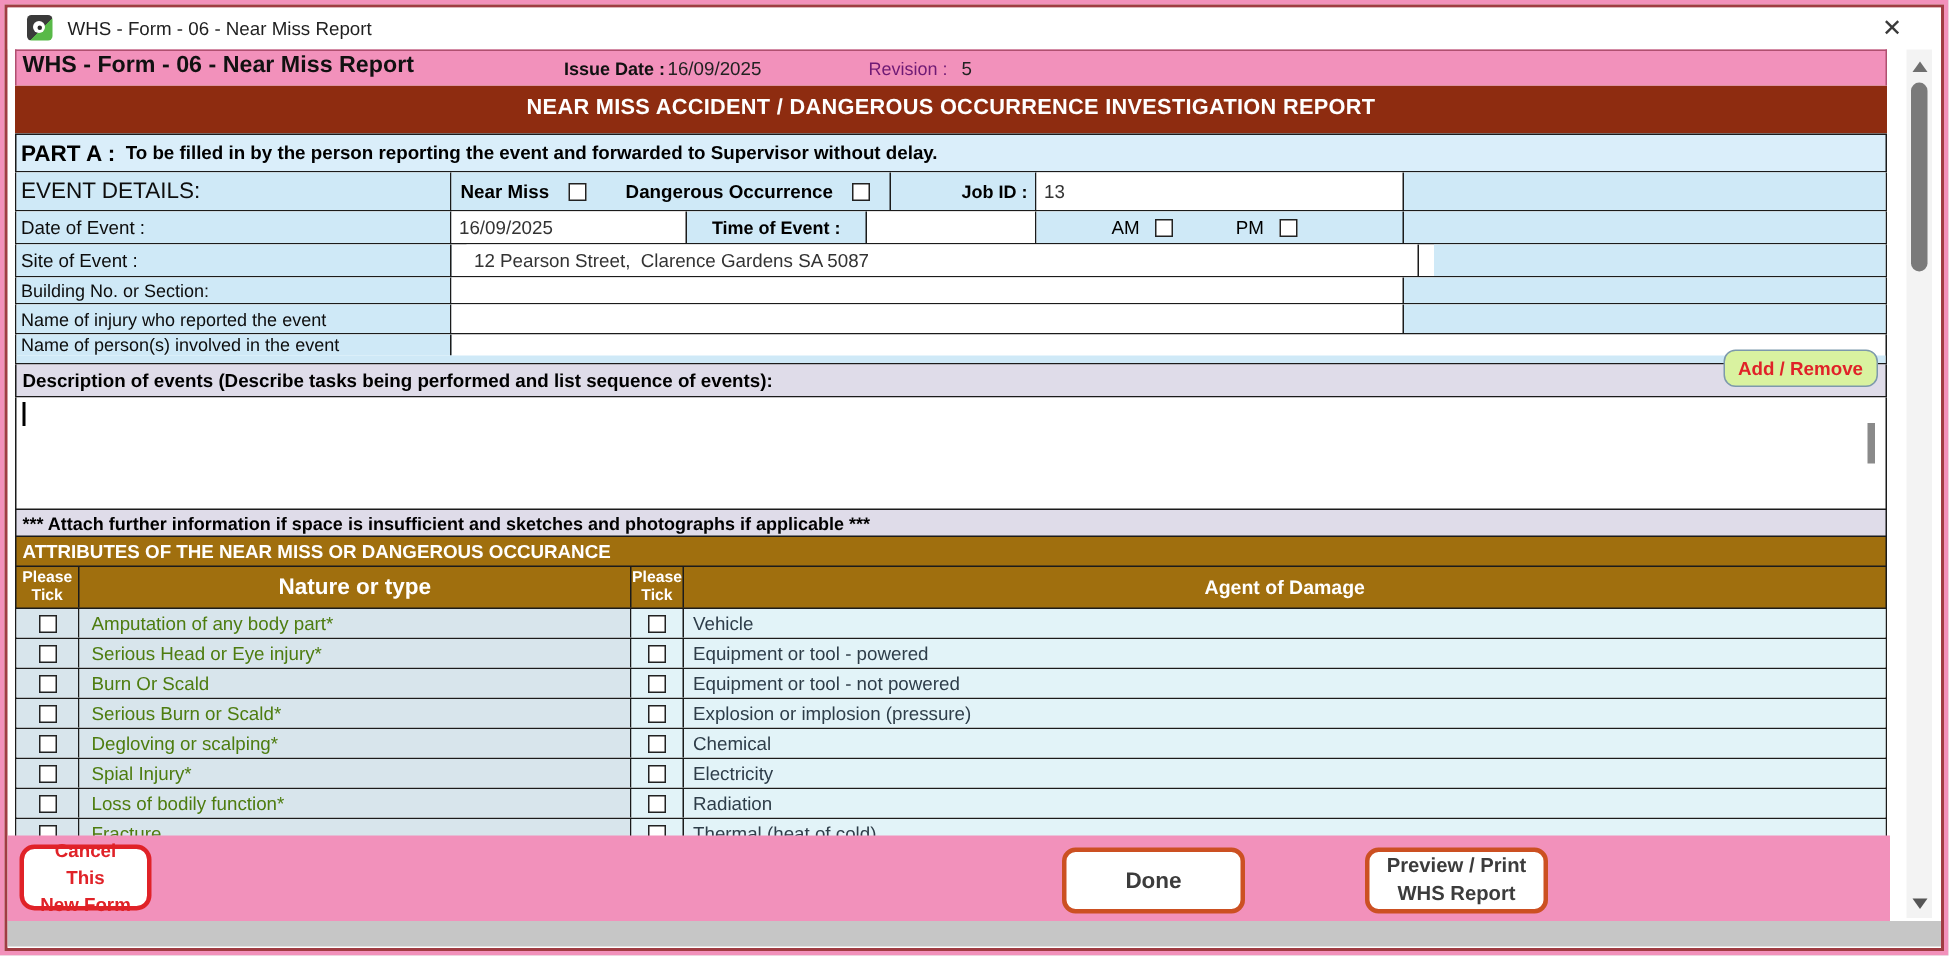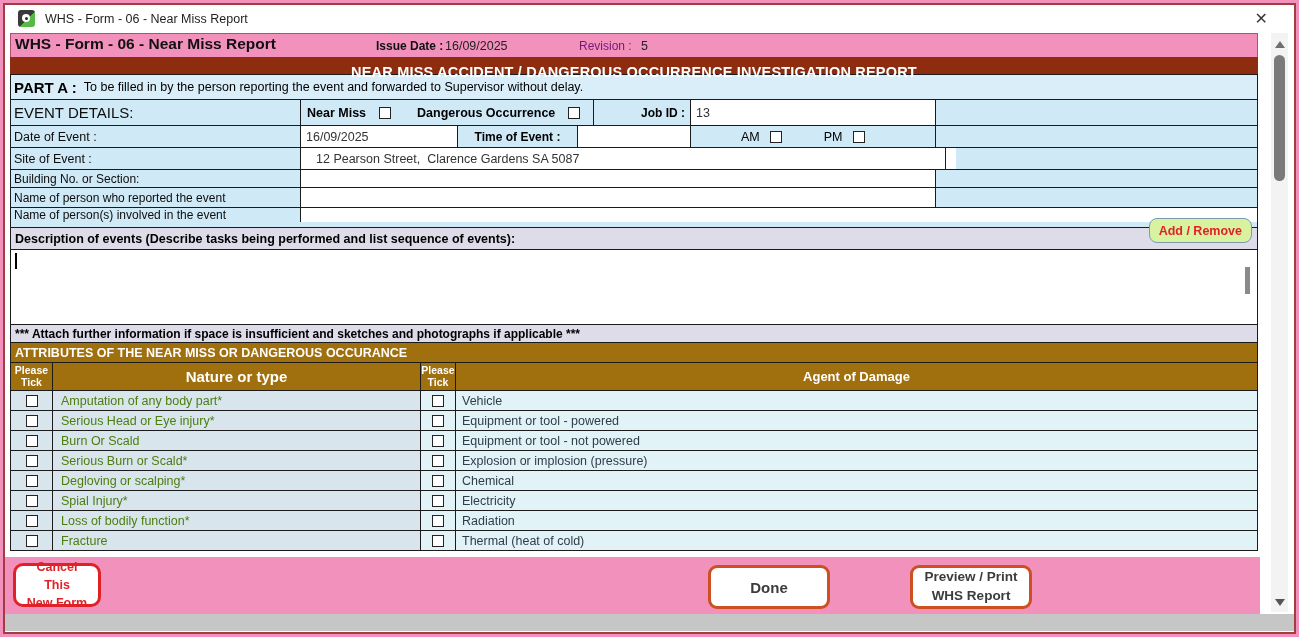--- a/index.html
+++ b/index.html
@@ -18,31 +18,31 @@
 
   
   .form{position:absolute;left:5px;top:28px;width:1248px;}
   .pinkhead{position:relative;height:24px;background:var(--pink,#f291bb);border:1px solid #b05070;border-bottom:none;}
   .ph-title{position:absolute;left:4px;top:1px;font-size:15.5px;font-weight:bold;color:#111;}
   .ph-il{position:absolute;left:365px;top:5px;font-size:12px;font-weight:bold;color:#111;}
   .ph-iv{position:absolute;left:434px;top:5px;font-size:12.5px;color:#222;}
   .ph-rl{position:absolute;left:568px;top:5px;font-size:12px;font-weight:normal;color:#701a75;}
   .ph-rv{position:absolute;left:630px;top:5px;font-size:12.5px;color:#222;}
 
-  .banner{height:17px;background:var(--dark-red,#8e2c10);color:#fff;font-weight:bold;font-size:14.5px;
+  .banner{height:32px;background:var(--dark-red,#8e2c10);color:#fff;font-weight:bold;font-size:14.5px;
     text-align:center;line-height:31px;letter-spacing:.2px;}
 
   .frow{display:flex;border:1px solid #1b1b1b;border-top:none;background:#fff;align-items:stretch;}
   .cell{display:flex;align-items:center;border-right:1px solid #1b1b1b;overflow:hidden;}
   .fill{flex:1;background:var(--light-blue,#cfe9f7);border-right:none;}
   .lbl{background:var(--light-blue,#cfe9f7);font-weight:normal;color:#0d0d0d;padding-left:3px;}
 
   .parta{height:26px;background:var(--part-a-blue,#daeefa);border-top:1px solid #1b1b1b;align-items:center;padding-left:3px;}
   .pa-label{font-size:15px;font-weight:bold;margin-right:7px;}
-  .pa-text{font-size:12.5px;font-weight:normal;}
+  .pa-text{font-size:12.5px;font-weight:bold;}
 
   .erow{height:26px;}
   .erow .lbl{width:290px;font-size:15px;}
   .nm-section{width:293px;background:var(--light-blue,#cfe9f7);font-weight:bold;font-size:12.5px;padding-left:6px;}
   .nm-section .cb{margin-left:13px;}
   .nm-section .do{margin-left:26px;}
   .jobl{width:97px;background:var(--light-blue,#cfe9f7);font-weight:bold;font-size:12px;justify-content:flex-end;padding-right:5px;}
   .whiteval{background:#fff;font-size:12.5px;color:#333;padding-left:5px;}
   .jobv{width:245px;}
 
@@ -174,21 +174,21 @@
         <div class="cell fill"></div>
       </div>
 
       <div class="frow brow">
         <div class="cell lbl">Building No. or Section:</div>
         <div class="cell whiteval wideval"></div>
         <div class="cell fill"></div>
       </div>
 
       <div class="frow rrow">
-        <div class="cell lbl">Name of person who reported the event</div>
+        <div class="cell lbl">Name of injury who reported the event</div>
         <div class="cell whiteval wideval"></div>
         <div class="cell fill"></div>
       </div>
 
       <div class="frow irow">
         <div class="cell lbl">Name of person(s) involved in the event</div>
         <div class="cell whiteval invval"></div>
         <div class="cell invfill">
           <button class="addrm">Add / Remove</button>
         </div>

